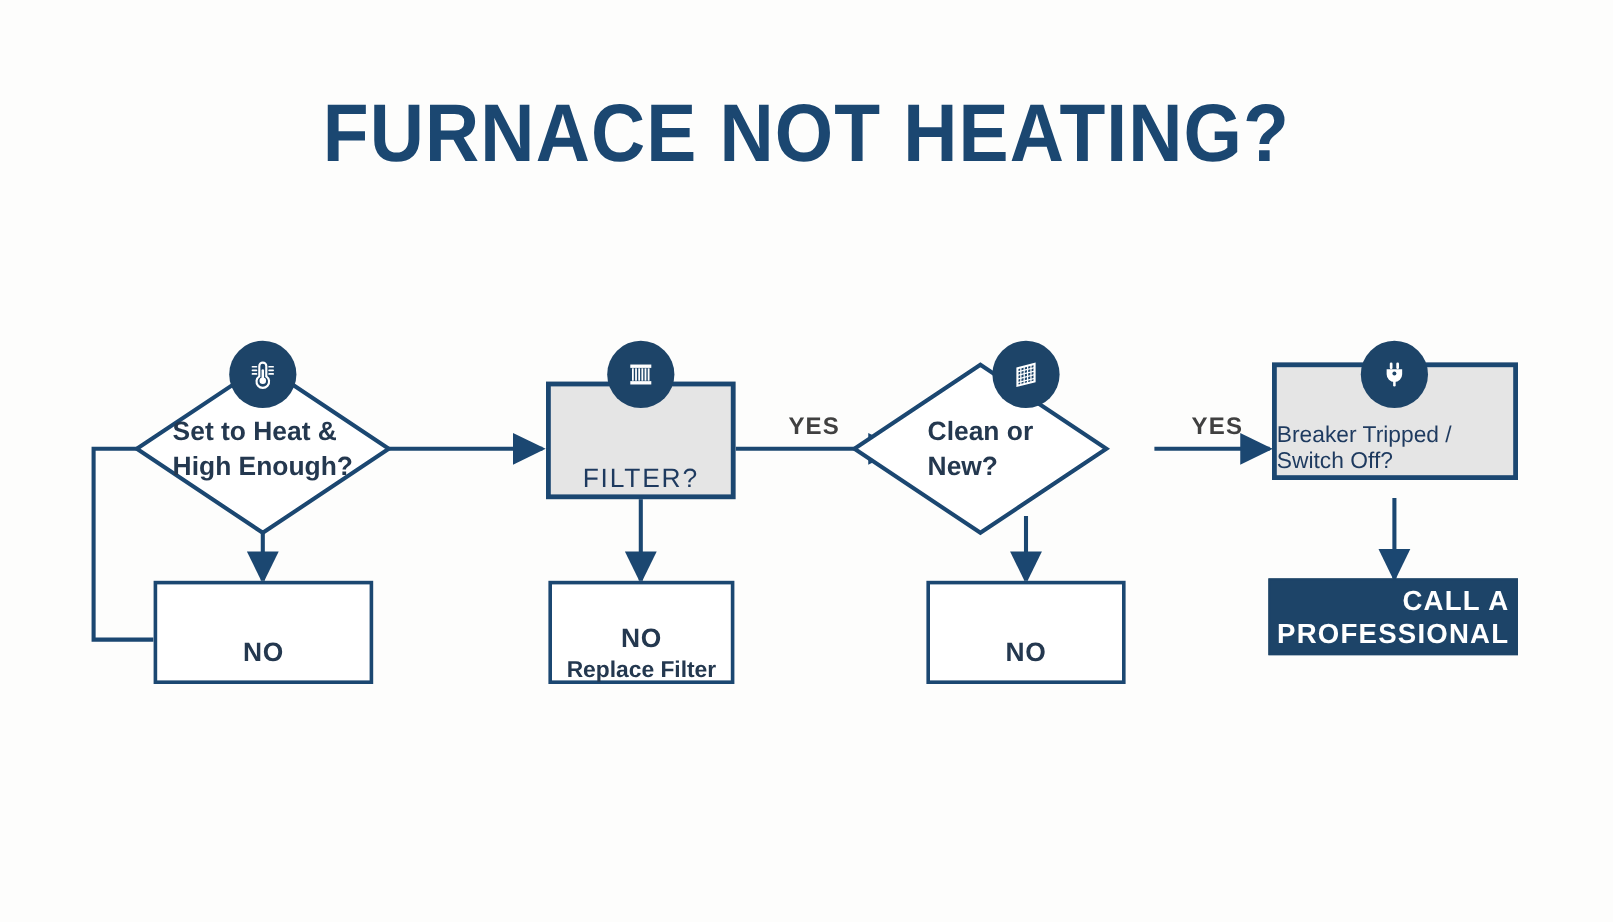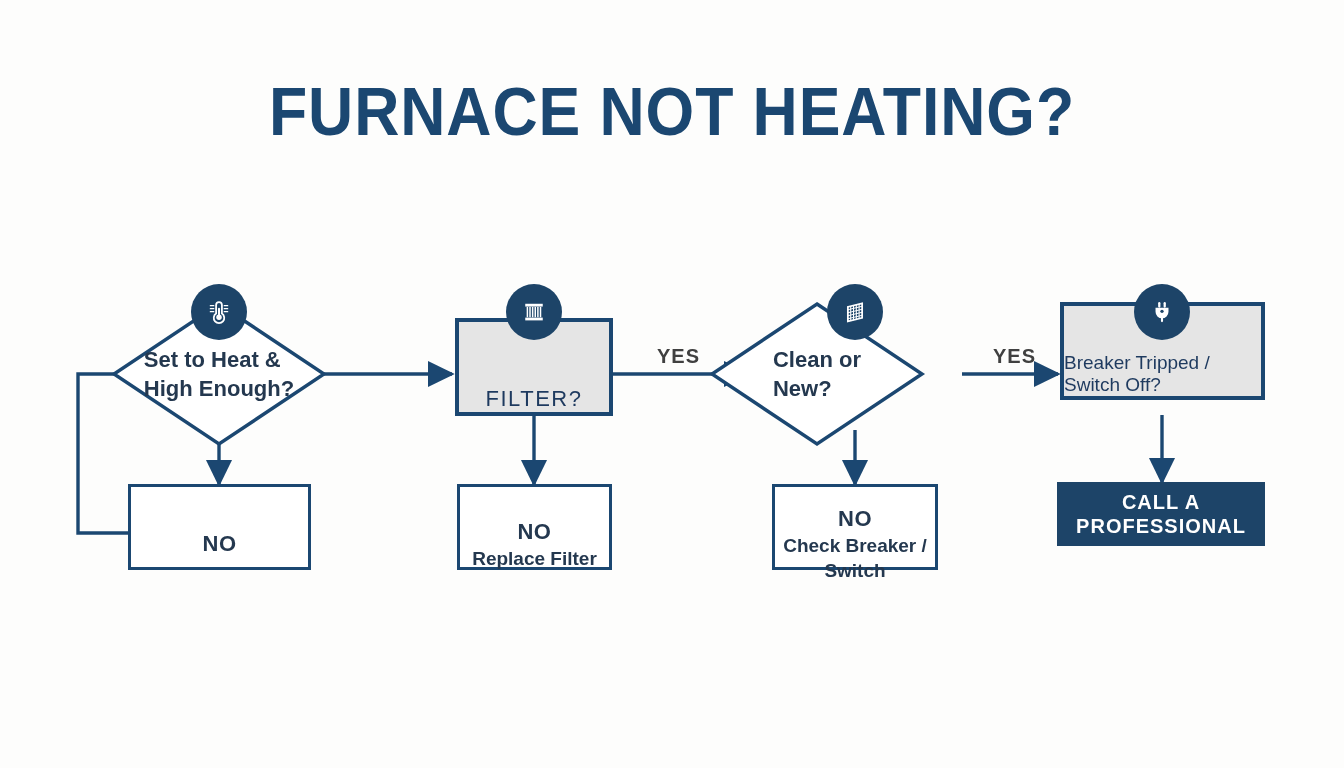--- a/index.html
+++ b/index.html
@@ -125,23 +125,23 @@
   
   .rect-final {
     background: #1d4468;
     border: 2px solid #1d4468;
     display: flex;
     align-items: center;
     justify-content: center;
   }
   .rect-final .flabel {
     color: #ffffff;
-    font-size: 20px;
-    font-weight: bold;
-    text-align: center;
+    font-size: 23px;
+    font-weight: bold;
+    text-align: right;
     line-height: 1.22;
     letter-spacing: 1px;
     white-space: pre-line;
   }
 
   
   .icon-badge {
     position: absolute;
     width: 56px;
     height: 56px;
@@ -273,22 +273,20 @@
           <line x1="8.4" y1="18.2" x2="23.6" y2="18.2"></line>
           <line x1="8.4" y1="21.4" x2="23.6" y2="21.4"></line>
         </g>
       </g>
     </svg>
   </div>
 
   <div class="node rect-no" style="left:772px; top:484px; width:166px; height:86px;">
     <div class="stack">
       <span class="no-word">NO</span>
-      <span class="no-detail">Check Breaker /
-Switch</span>
     </div>
   </div>
 
   <div class="node rect-q" style="left:1060px; top:302px; width:205px; height:98px;">
     <div class="rlabel">Breaker Tripped /
 Switch Off?</div>
   </div>
   <div class="icon-badge" style="left:1134px; top:284px;">
     <svg viewBox="0 0 32 32" width="28" height="28" xmlns="http://www.w3.org/2000/svg">
       <rect x="11.6" y="4.6" width="2.6" height="6.4" rx="1.3" fill="#ffffff"></rect>

